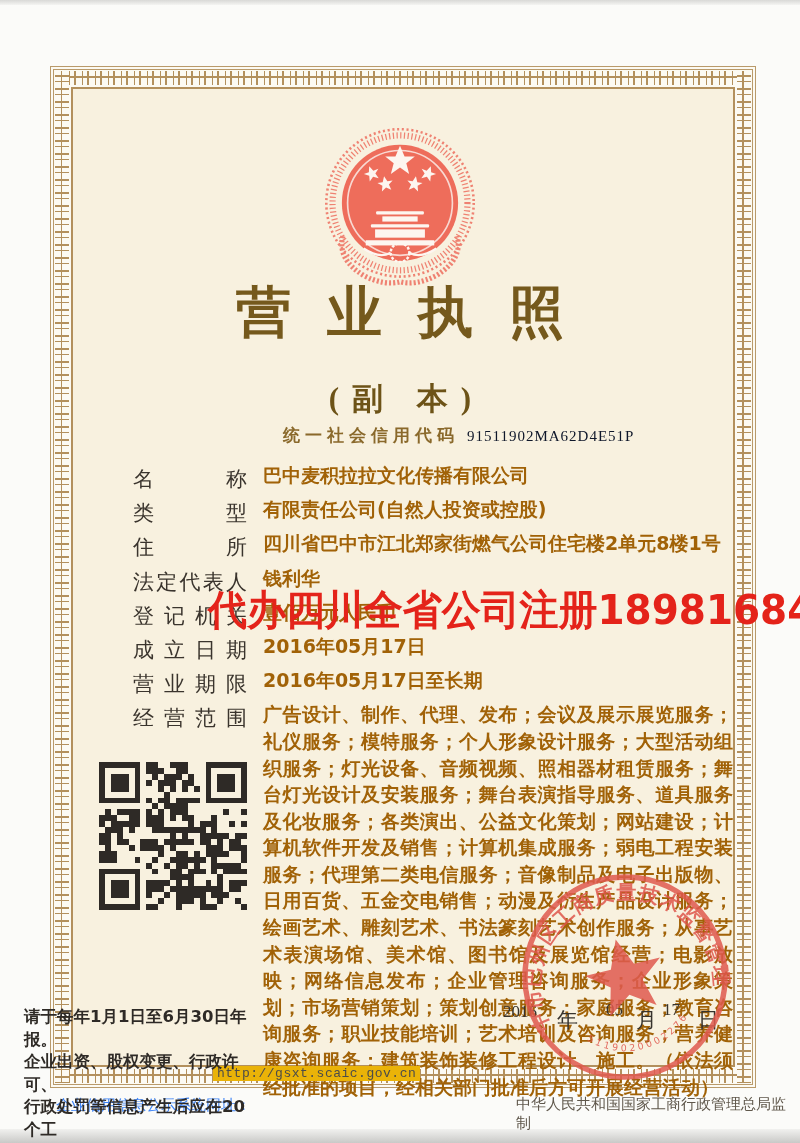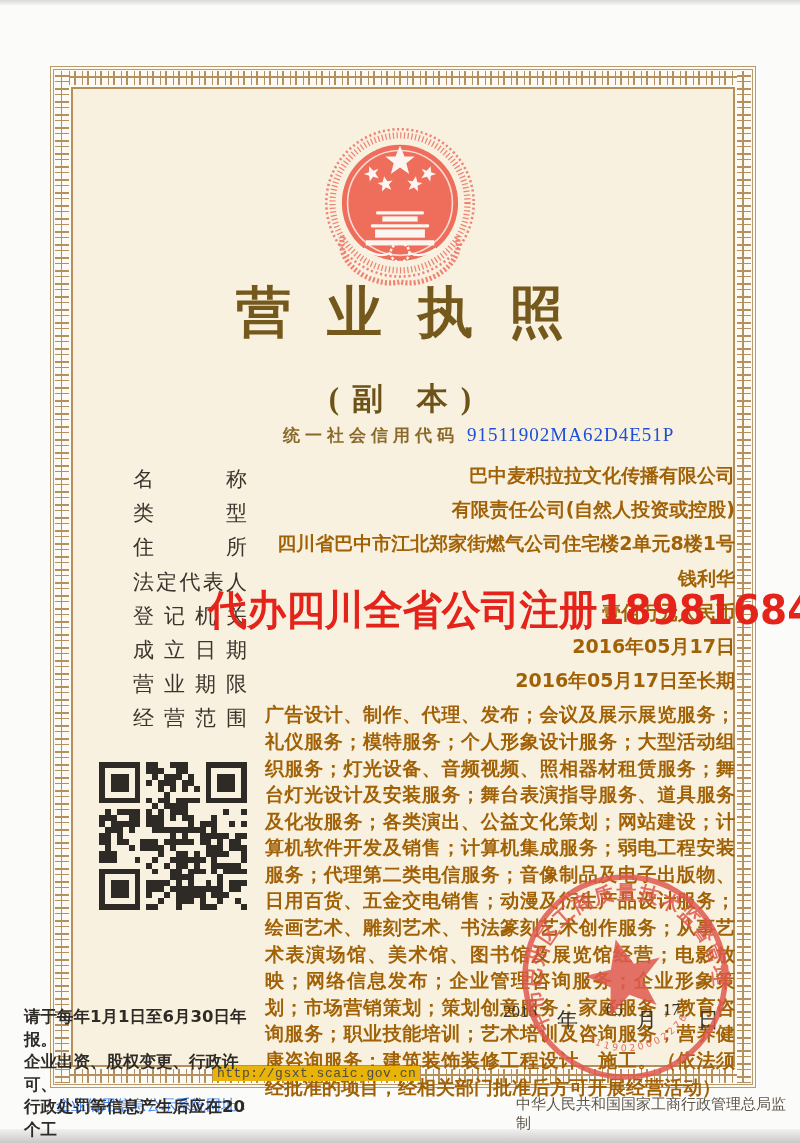--- a/index.html
+++ b/index.html
@@ -33,25 +33,25 @@
   .emblem{position:absolute;left:322px;top:124px;width:156px;height:164px;z-index:3;}
 
   .doc-title{position:absolute;left:0;top:282px;width:800px;text-align:center;z-index:3;
     font-family:"DejaVu Sans","Liberation Sans",sans-serif;font-weight:700;font-size:55px;line-height:1.1;
     letter-spacing:36px;text-indent:36px;color:#75591c;}
   .doc-subtitle{position:absolute;left:0;top:378px;width:800px;text-align:center;z-index:3;
     font-weight:700;font-size:31px;letter-spacing:13px;text-indent:13px;color:#6d5317;}
 
   .code-line{position:absolute;left:283px;top:424px;z-index:3;white-space:nowrap;}
   .code-label{font-weight:700;font-size:17px;letter-spacing:5px;color:#8a692b;}
-  .code-value{font-size:19px;letter-spacing:1px;color:#1d4ed8;margin-left:8px;}
+  .code-value{font-size:15px;letter-spacing:1px;color:#0f172a;margin-left:8px;}
 
   
   .fields{position:absolute;left:133px;top:466px;width:602px;z-index:3;}
-  .field-row{display:flex;align-items:flex-start;min-height:34.2px;justify-content:space-between;}
+  .field-row{display:flex;align-items:flex-start;min-height:34.2px;}
   .field-label{width:114px;flex:0 0 114px;font-size:21px;color:#3a342d;
     text-align:justify;text-align-last:justify;line-height:1.25;}
   .field-value{padding-left:16px;font-family:"DejaVu Sans","Liberation Sans",sans-serif;
     font-weight:600;font-size:19px;color:#a16207;line-height:1.25;margin-top:-2px;}
   .field-row.scope .field-value{width:470px;text-align:justify;line-height:26.6px;margin-top:-4px;}
 
   .watermark{position:absolute;left:208px;top:583px;z-index:5;white-space:nowrap;
     font-family:"DejaVu Sans","Liberation Sans",sans-serif;font-weight:700;font-size:41px;color:#e4231a;
     transform:scaleX(.95);transform-origin:left top;}
 

